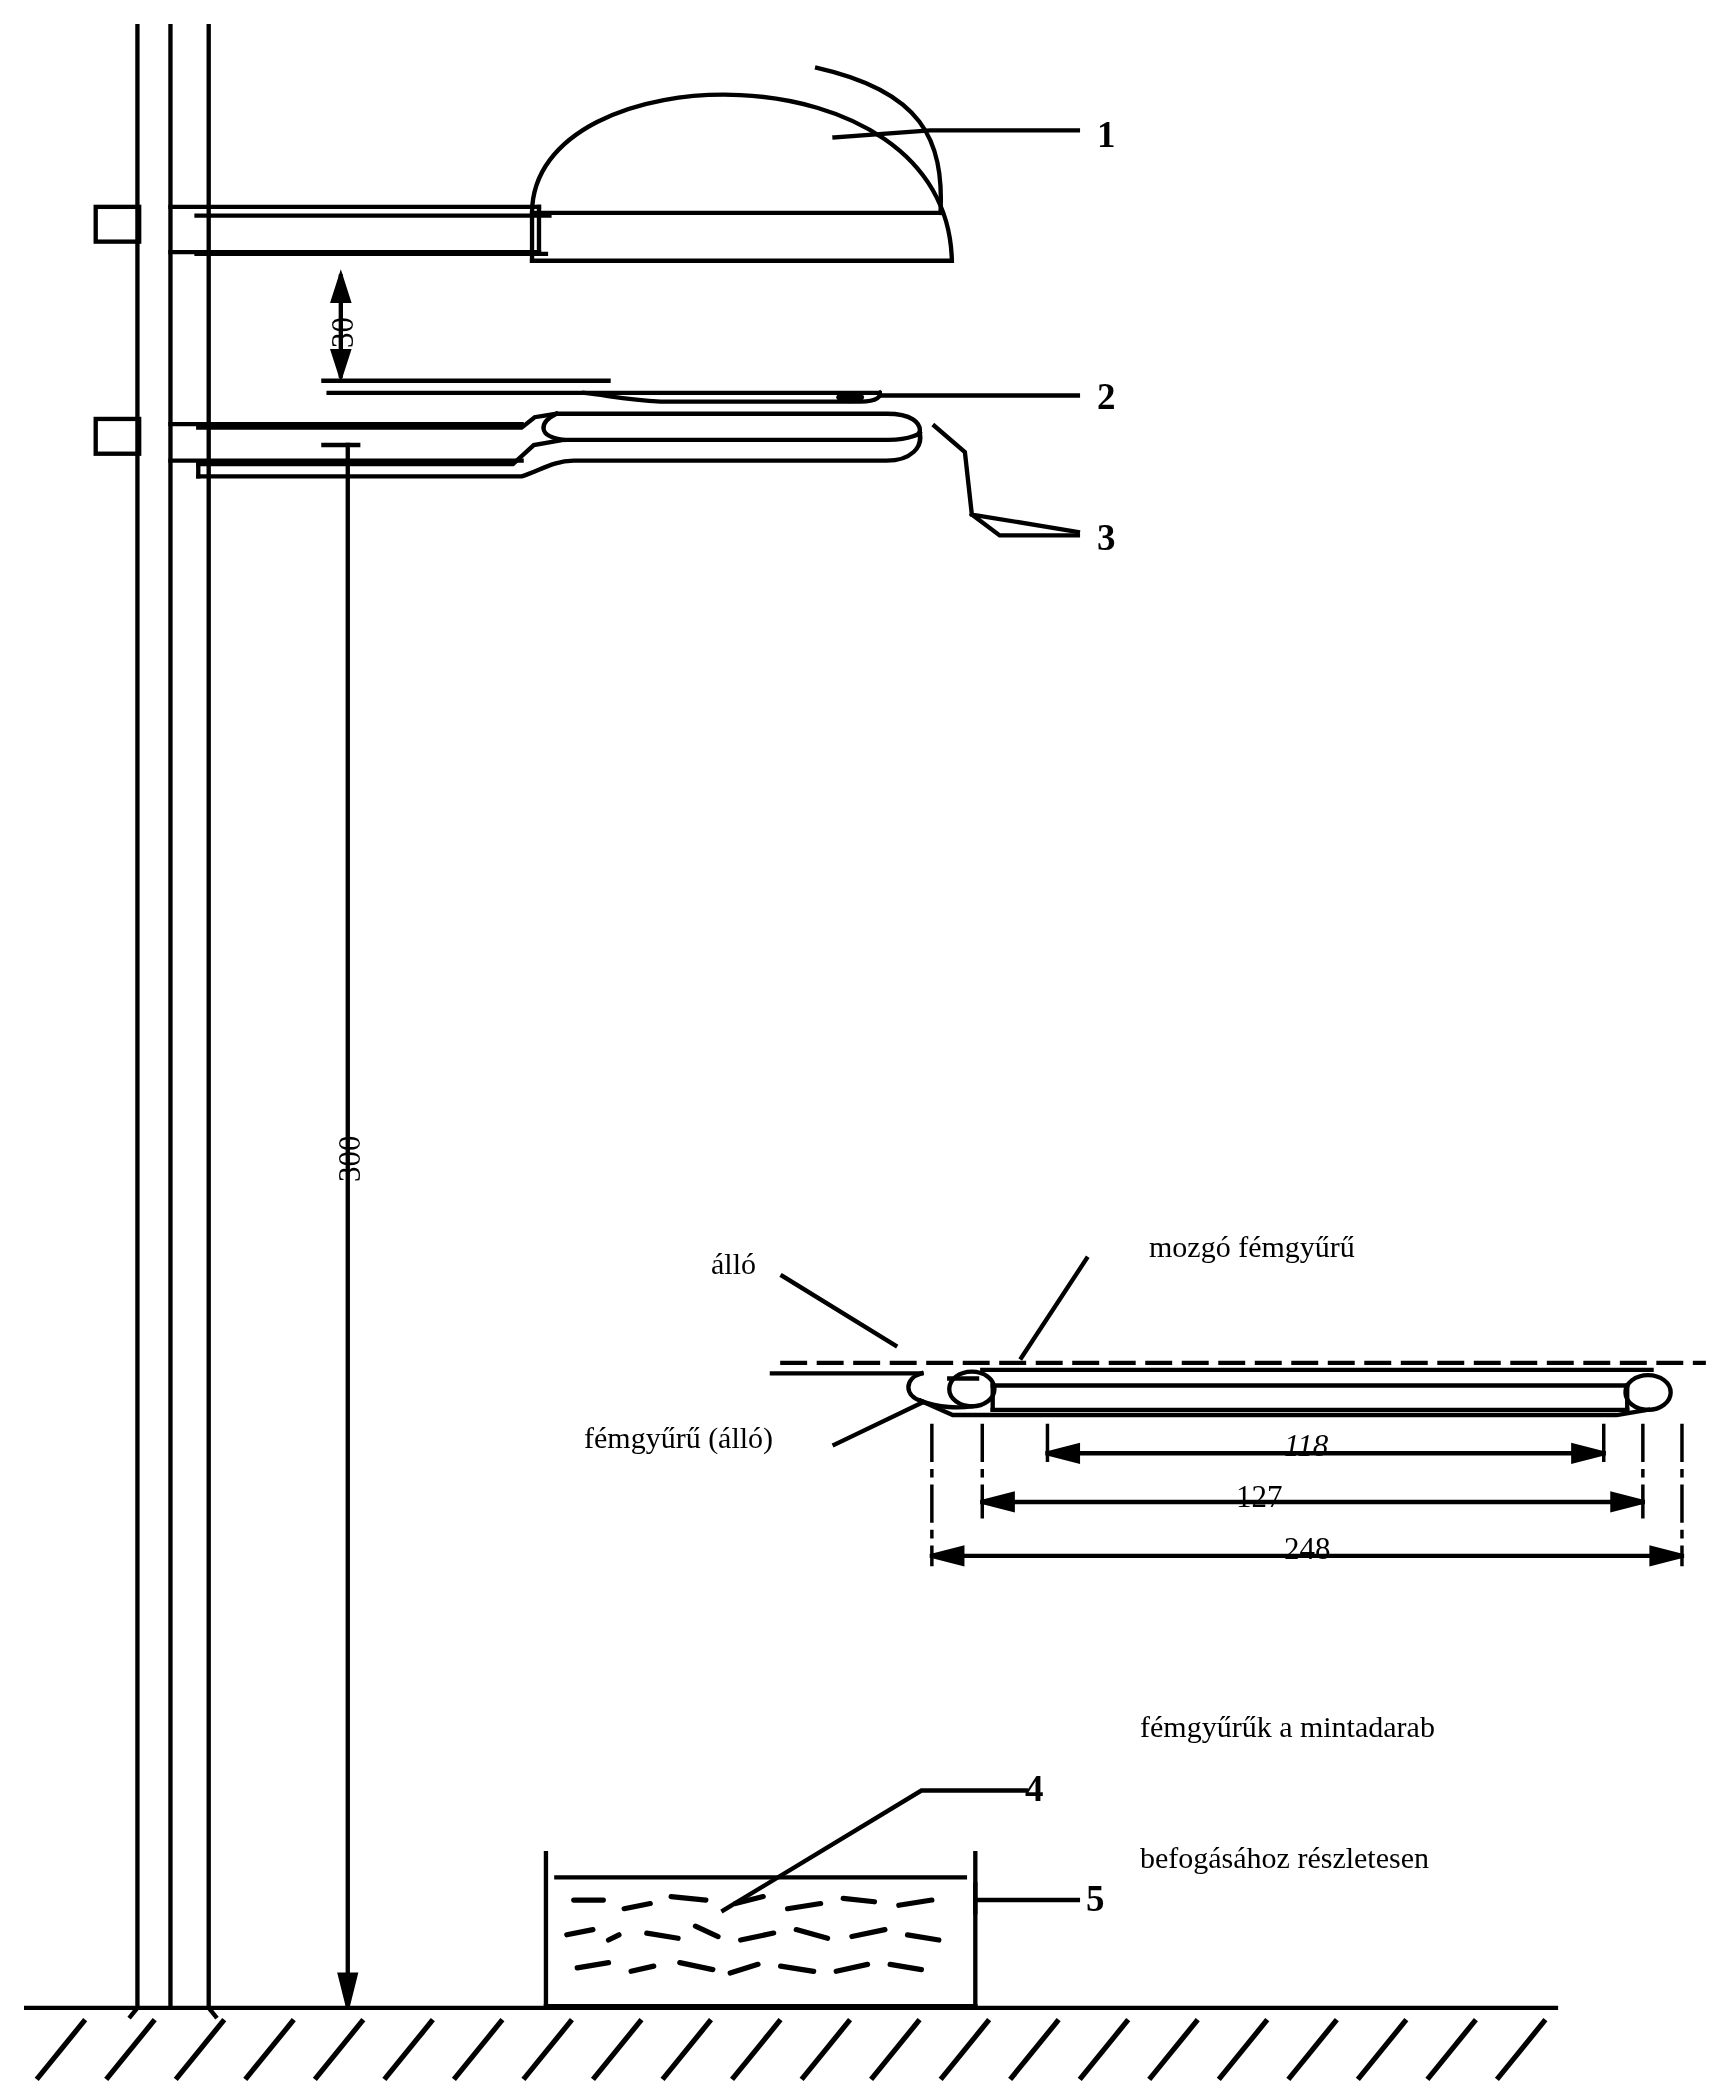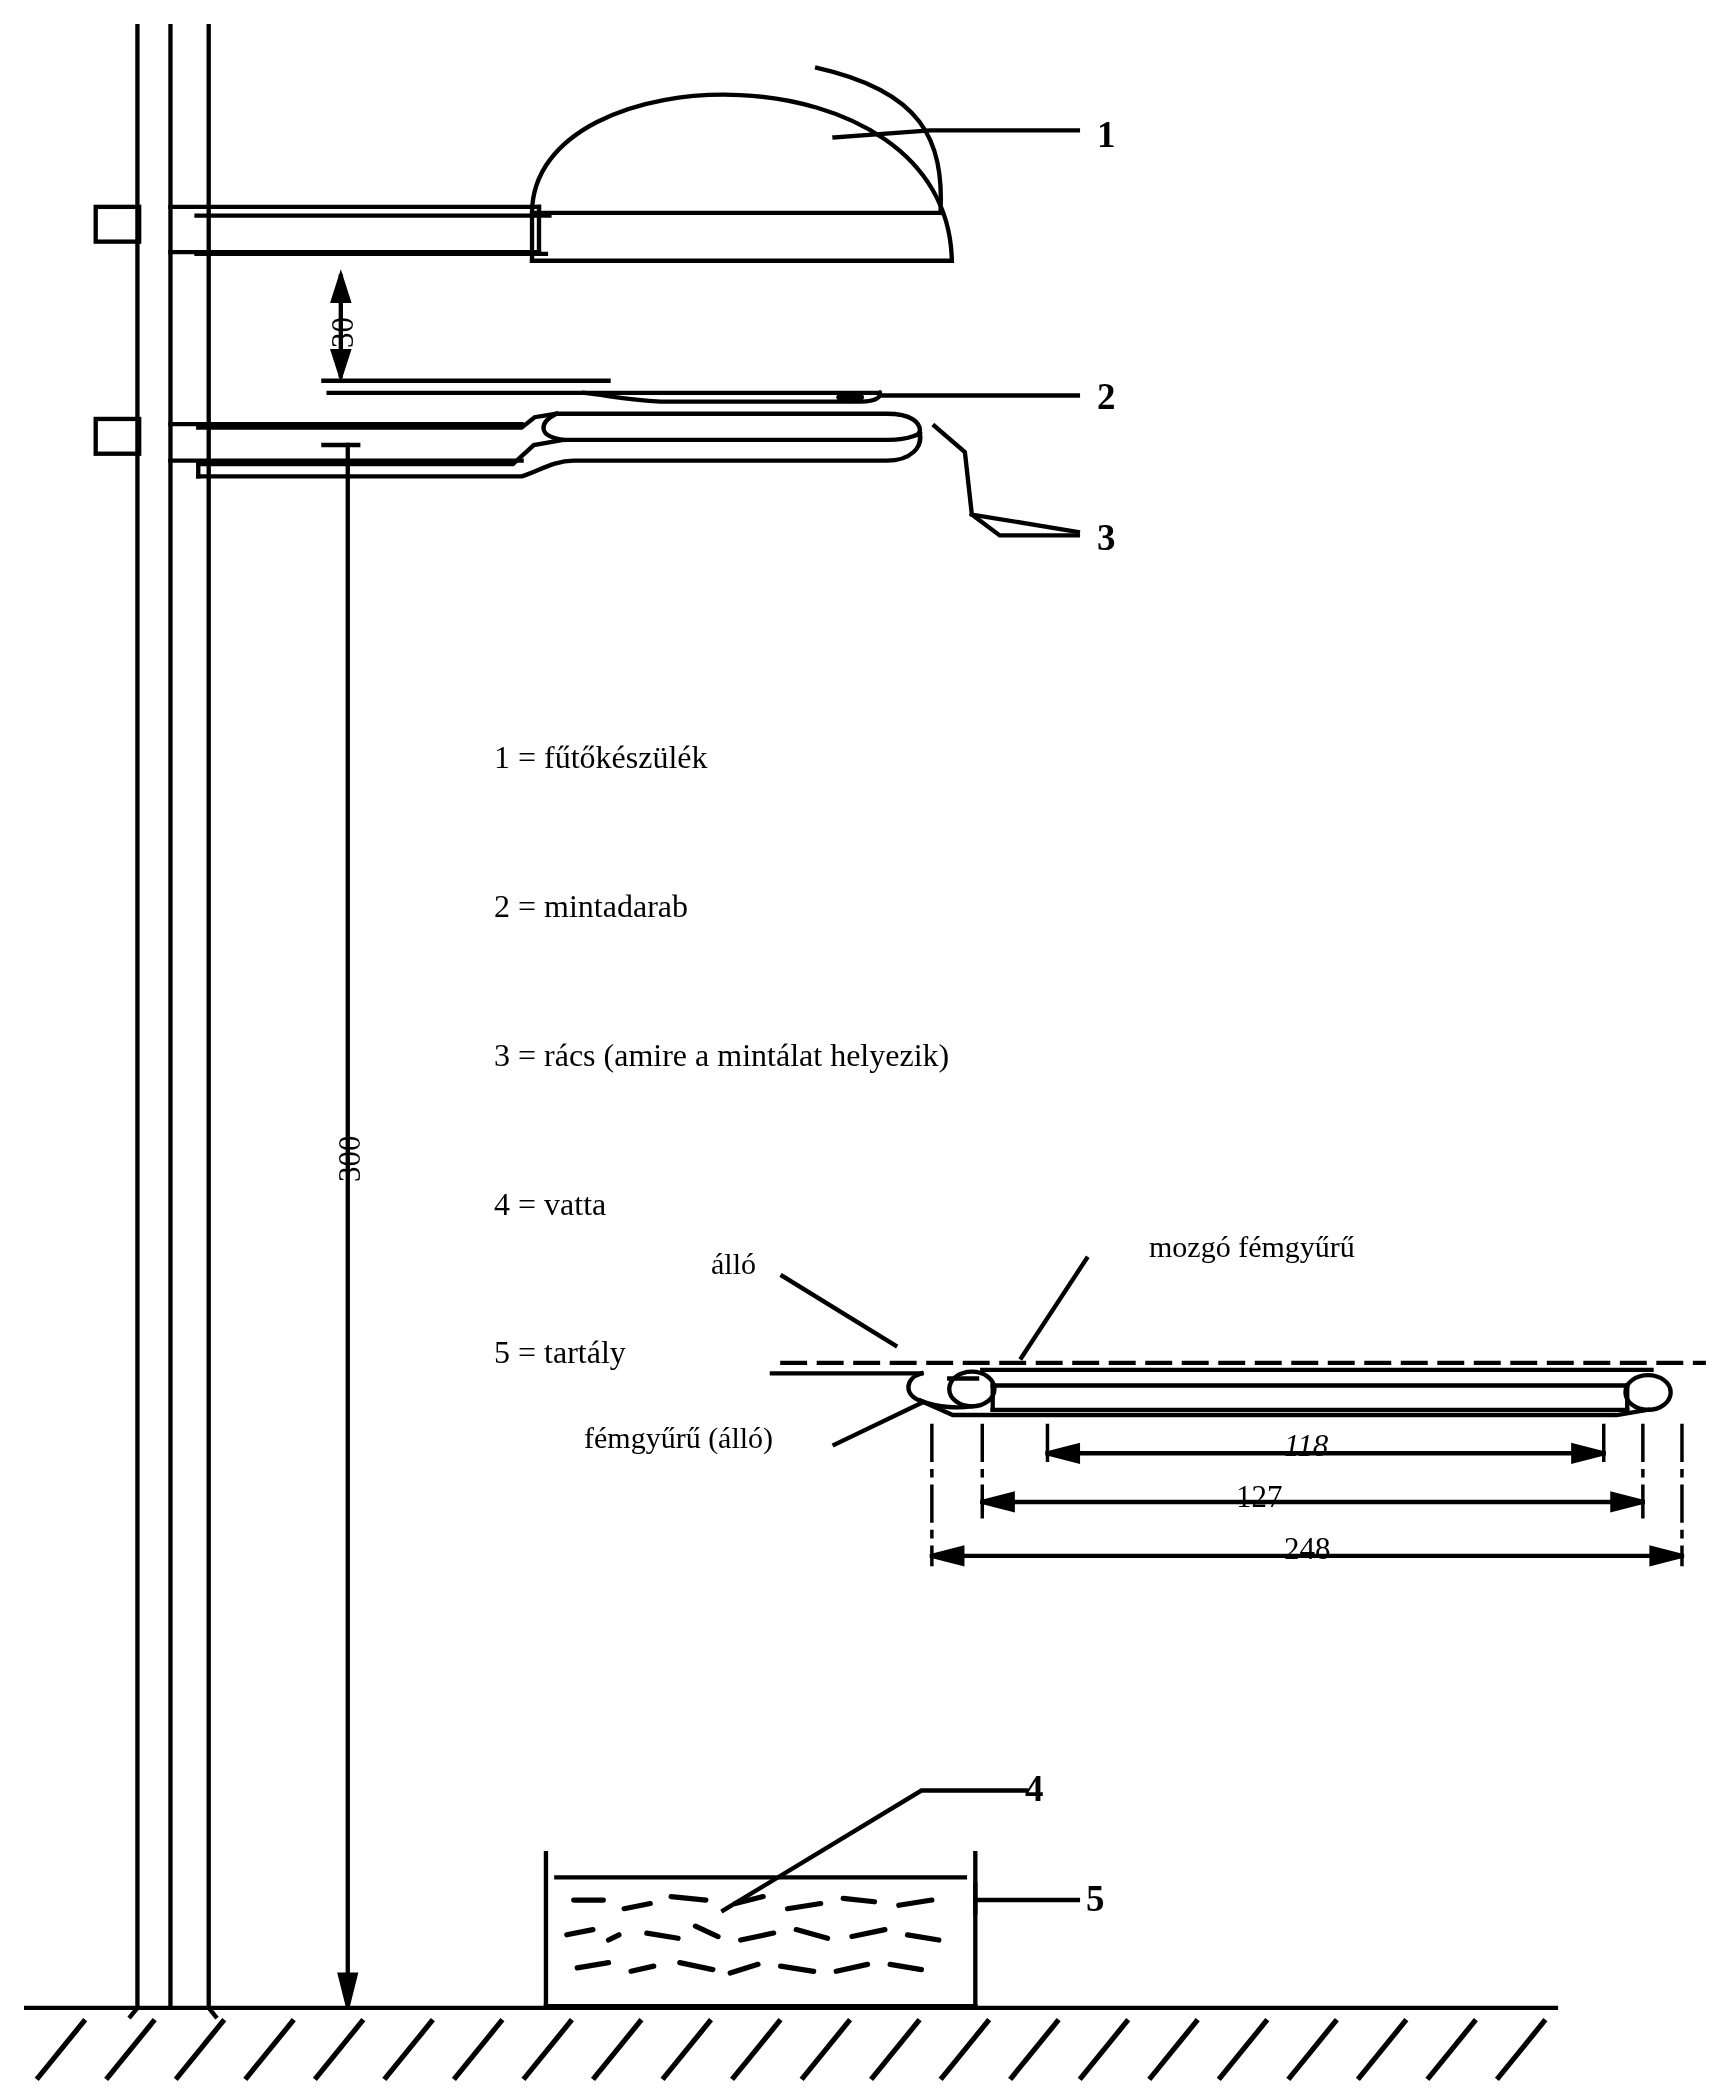--- a/index.html
+++ b/index.html
@@ -270,35 +270,32 @@
   <div class="lbl num-callout" style="left:1097px; top:513px;">3</div>
 
   <div class="lbl num-callout" style="left:1025px; top:1764px;">4</div>
 
   <div class="lbl num-callout" style="left:1086px; top:1874px;">5</div>
 
   <div class="lbl dim-text rot90" style="left:322px; top:348px;">30</div>
 
   <div class="lbl dim-text rot90" style="left:329px; top:1182px;">300</div>
 
-  <div class="lbl legend" style="left:494px; top:634px;">
-    <div>1 = fűtőkészülék</div>
-    <div>2 = mintadarab</div>
-    <div>3 = rács (amire a mintálat helyezik)</div>
-    <div>4 = vatta</div>
-    <div>5 = tartály</div>
+
+  <div class="lbl detail-lbl" style="left:711px; top:1244px;">álló</div>
+
+  <div class="lbl detail-lbl" style="left:1149px; top:1227px;font-family:Liberation Serif, serif;">mozgó fémgyűrű</div>
+
+  <div class="lbl detail-lbl" style="left:584px; top:1418px;text-align:center;">fémgyűrű (álló)</div>
+
+  <div class="lbl dim-text" style="left:1284px; top:1425px;font-style:italic;">118</div>
+
+  <div class="lbl dim-text" style="left:1236px; top:1476px;">127</div>
+
+  <div class="lbl dim-text" style="left:1284px; top:1528px;">248</div>
+
+  <div class="lbl detail-cap" style="left:1140px; top:1618px;">
+    <div>fémgyűrűk a mintadarab</div>
+    <div>befogásához részletesen</div>
   </div>
 
-  <div class="lbl detail-lbl" style="left:711px; top:1244px;">álló</div>
-
-  <div class="lbl detail-lbl" style="left:1149px; top:1227px;font-family:Liberation Serif, serif;">mozgó fémgyűrű</div>
-
-  <div class="lbl detail-lbl" style="left:584px; top:1418px;text-align:center;">fémgyűrű (álló)</div>
-
-  <div class="lbl dim-text" style="left:1284px; top:1425px;font-style:italic;">118</div>
-
-  <div class="lbl dim-text" style="left:1236px; top:1476px;">127</div>
-
-  <div class="lbl dim-text" style="left:1284px; top:1528px;">248</div>
-
-
 </div>
 
 
 </body></html>

